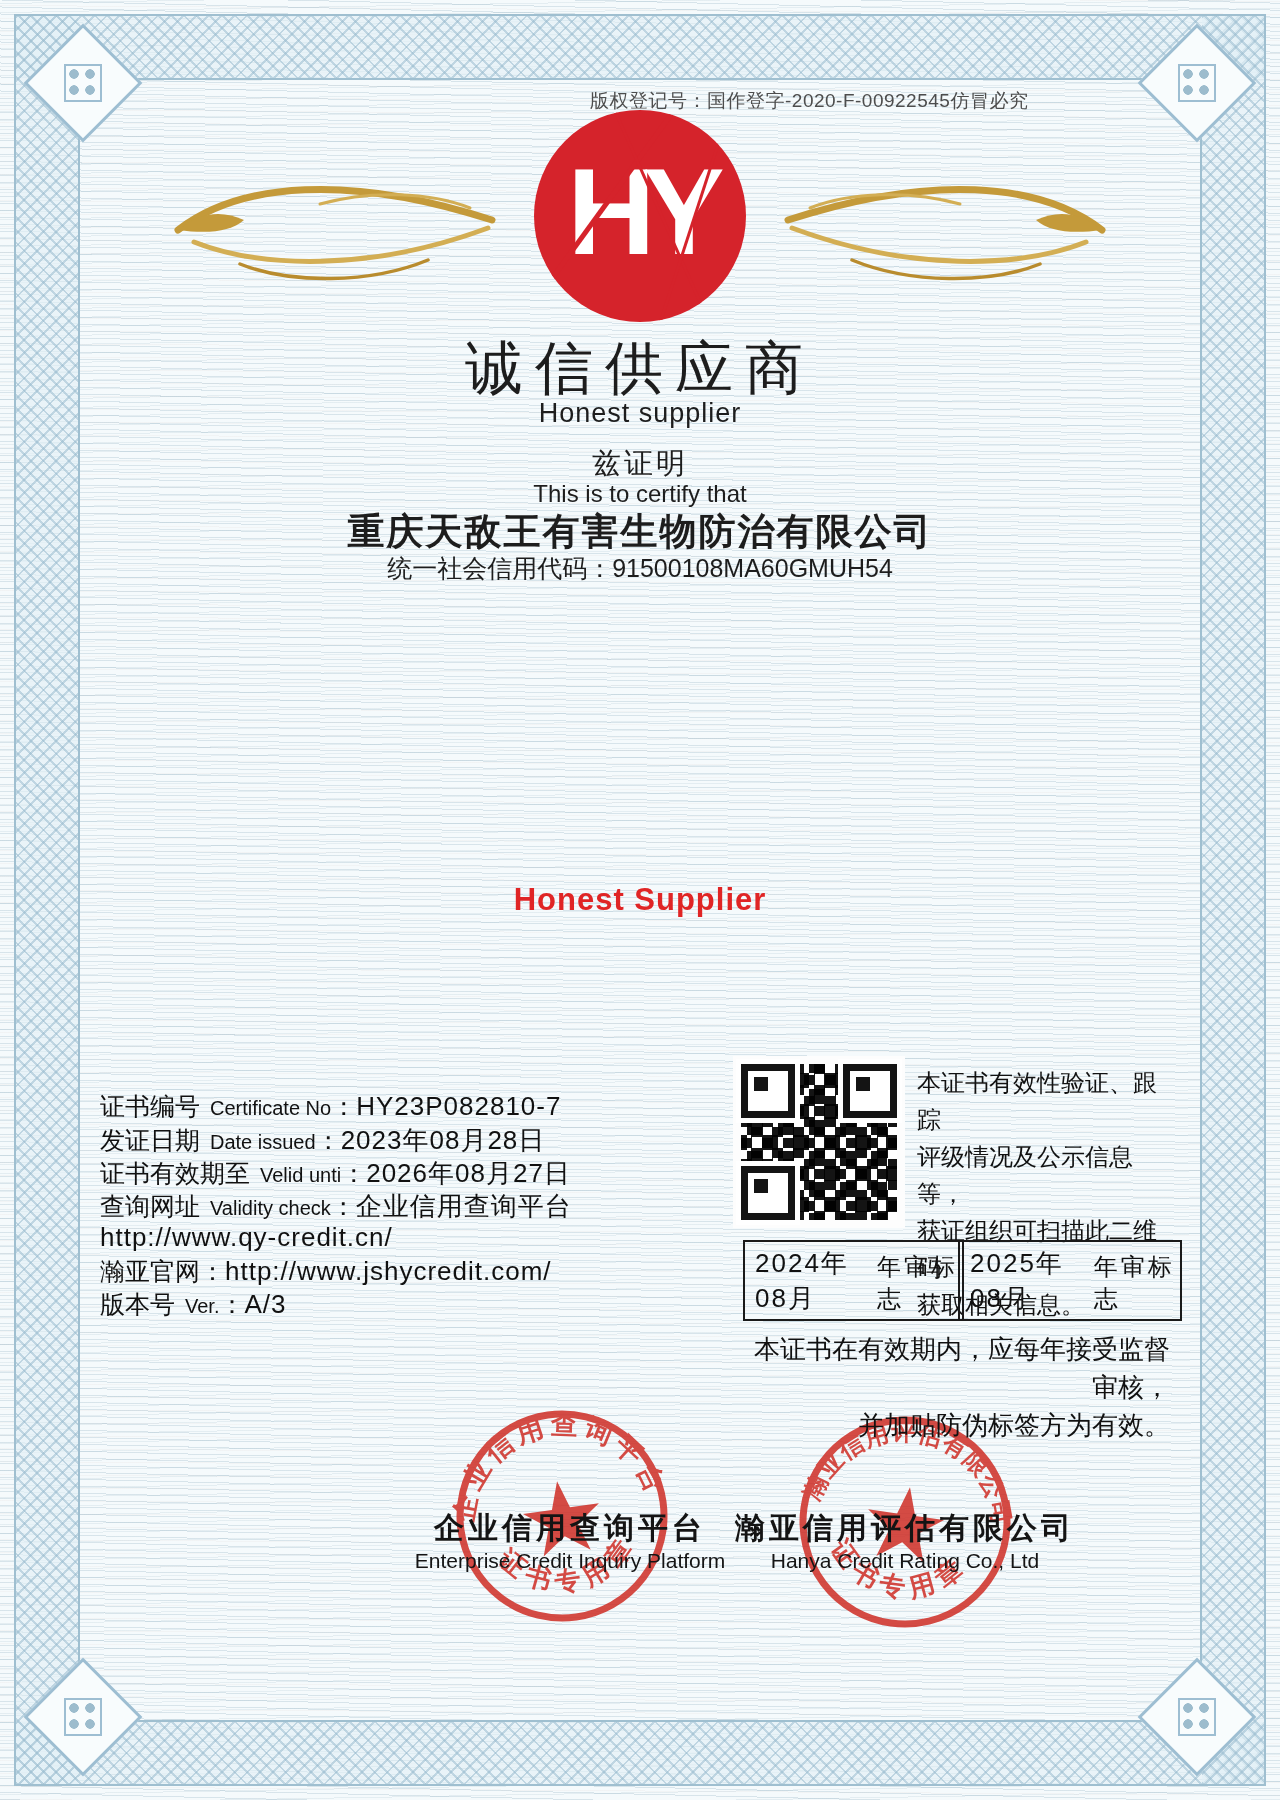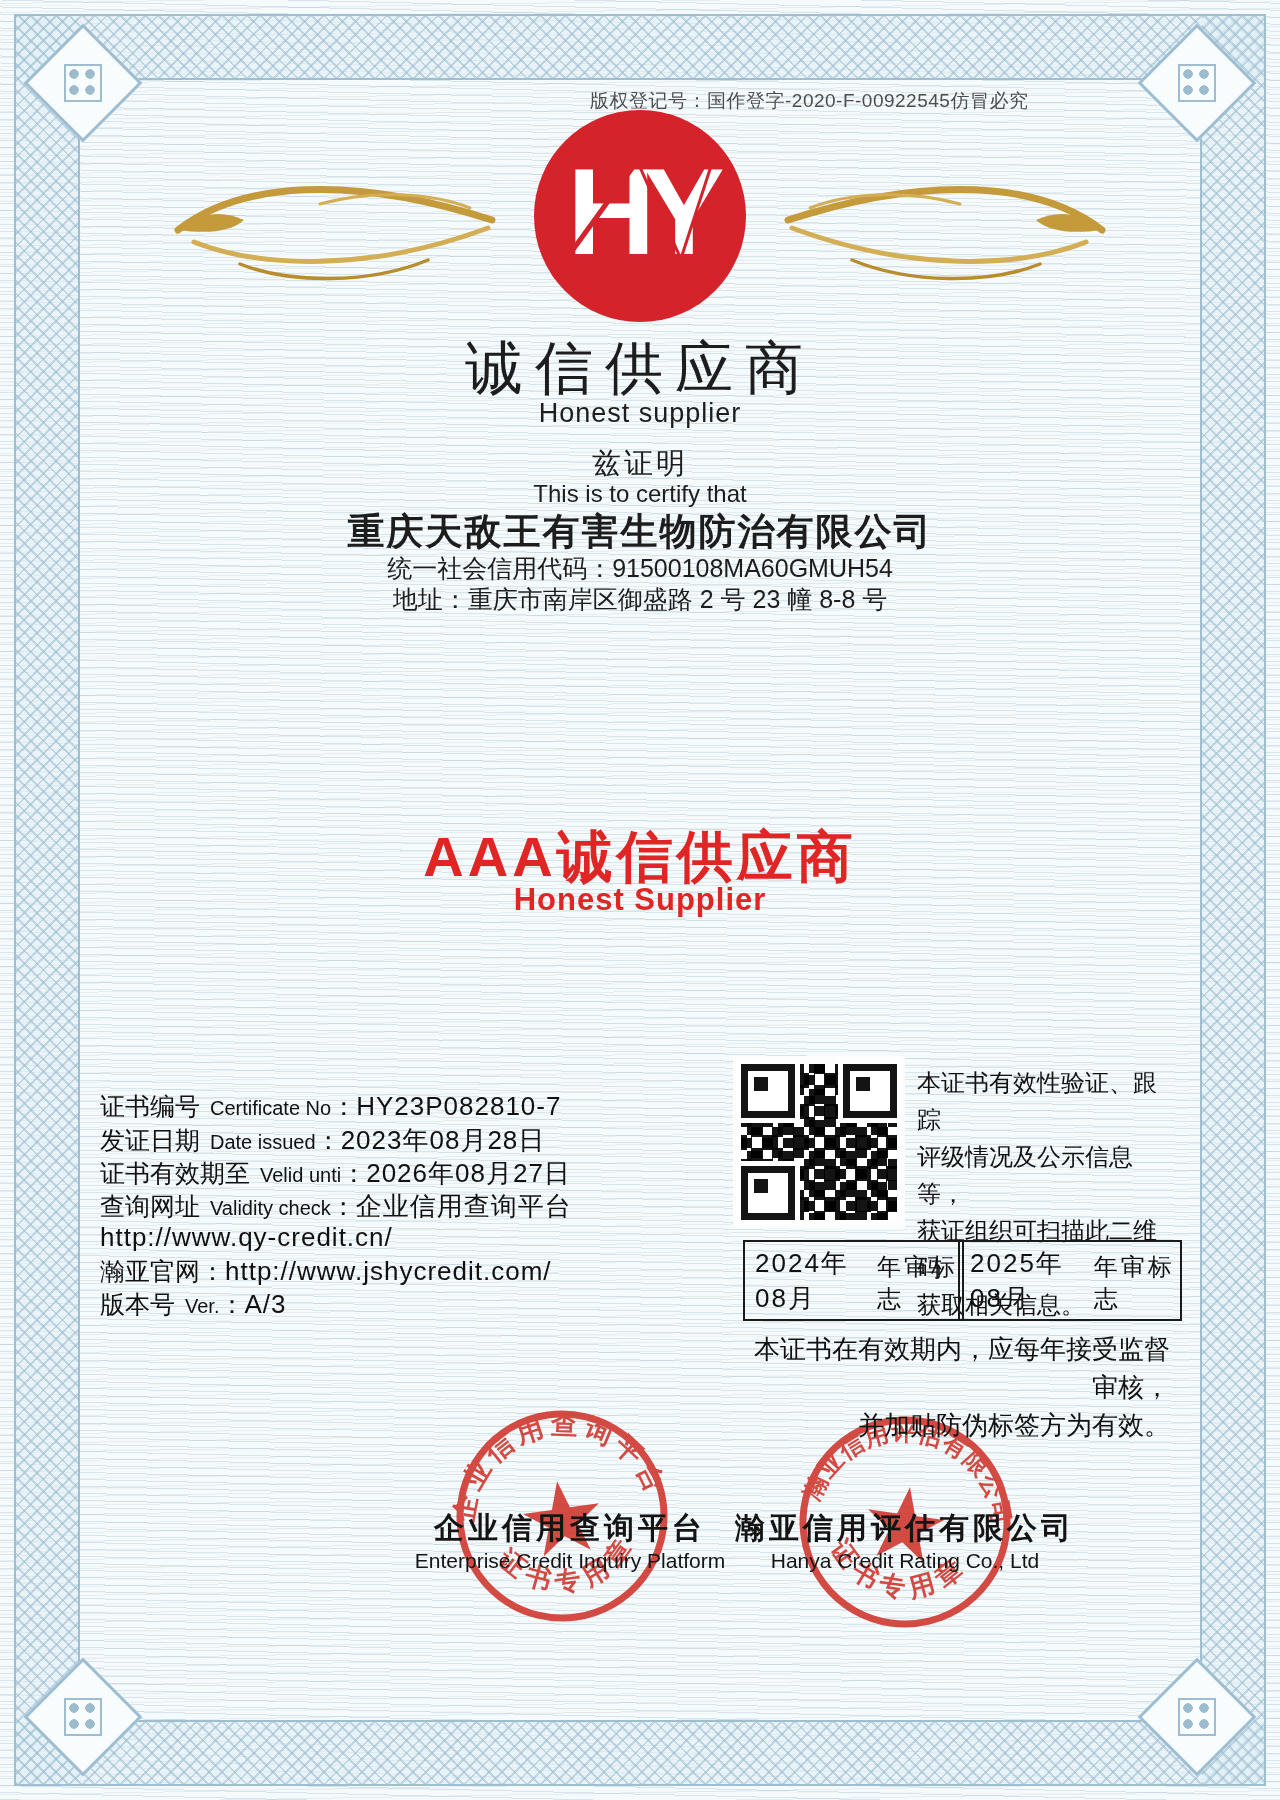--- a/index.html
+++ b/index.html
@@ -136,22 +136,20 @@
     <div class="crack c2"></div>
     <div class="crack c3"></div>
   </div>
 
   <div class="center-text title-cn z3">诚信供应商</div>
   <div class="center-text title-en z3">Honest supplier</div>
   <div class="center-text certify-cn z3">兹证明</div>
   <div class="center-text certify-en z3">This is to certify that</div>
   <div class="center-text company-name z3">重庆天敌王有害生物防治有限公司</div>
   <div class="center-text credit-code z3">统一社会信用代码：91500108MA60GMUH54</div>
-  <div class="center-text company-address z3">地址：重庆市南岸区御盛路 2 号 23 幢 8-8 号</div>
-  <div class="center-text award-cn z3">AAA诚信供应商</div>
   <div class="center-text award-en z3">Honest Supplier</div>
 
   <div class="details z3">
     <div class="d-row">
       <span class="d-cn">证书编号</span>
       <span class="d-en">Certificate No</span>
       <span class="d-sep">：</span>
       <span class="d-val">HY23P082810-7</span>
     </div>
     <div class="d-row">

